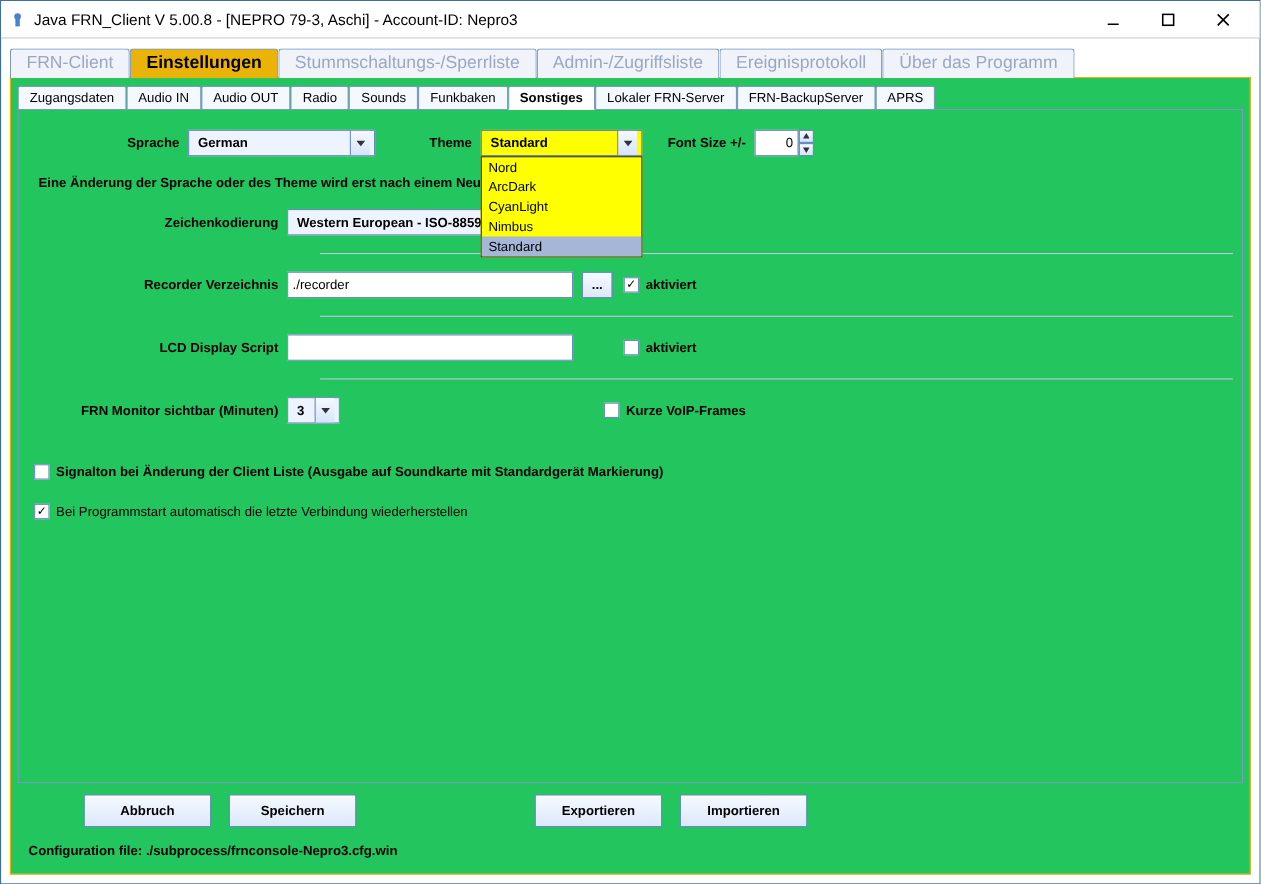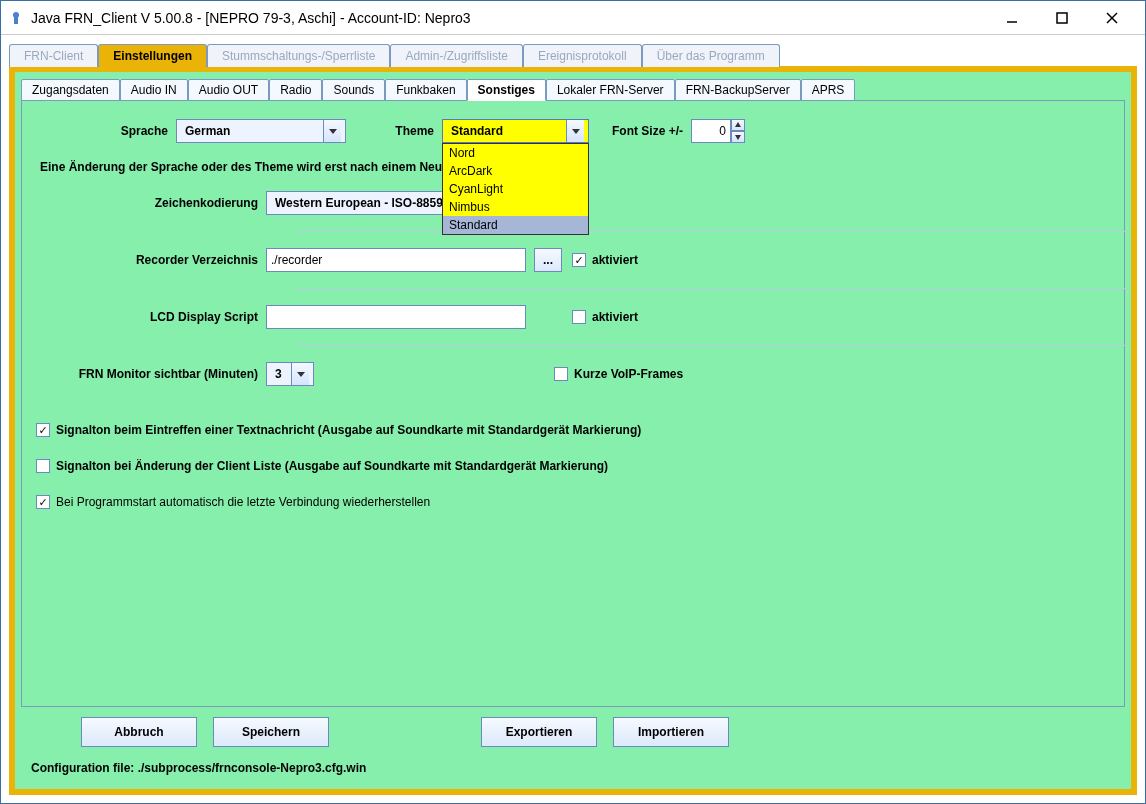--- a/index.html
+++ b/index.html
@@ -5,24 +5,24 @@
   * { box-sizing: border-box; }
   html, body { margin: 0; padding: 0; font-family: "Segoe UI", Tahoma, sans-serif; font-size: 12px; color: #000; }
   .window { width: 1146px; height: 804px; border: 1px solid #3a6ea5; background: #fff; display: flex; flex-direction: column; }
   .titlebar { height: 34px; display: flex; align-items: center; padding: 0 8px; background: #fff; border-bottom: 1px solid #ccc; font-size: 14px; }
   .titlebar .icon { width: 14px; height: 14px; margin-right: 8px; display:inline-block; }
   .titlebar .title-text { flex: 1; }
   .win-controls { display: flex; gap: 0; }
   .win-btn { width: 50px; height: 34px; display: flex; align-items: center; justify-content: center; font-size: 16px; }
   .win-btn svg { width: 12px; height: 12px; }
   .outer-tabs { display: flex; padding: 8px 8px 0 8px; gap: 0; }
-  .outer-tab { padding: 4px 14px; border: 1px solid #7a9abf; border-bottom: none; margin-right: 0; font-size: 12px; color: #7a8aa0; background: #f0f4fa; position: relative; top: 1px; border-radius: 3px 3px 0 0; }
+  .outer-tab { padding: 4px 14px; border: 1px solid #7a9abf; border-bottom: none; margin-right: 0; font-size: 16px; color: #7a8aa0; background: #f0f4fa; position: relative; top: 1px; border-radius: 3px 3px 0 0; }
   .outer-tab.active { color: #000; background: #eab308; font-weight: bold; z-index: 2; }
   .outer-tab.inactive { color: #9aa8bf; }
-  .outer-panel { margin: 0 8px 8px 8px; border: 6px solid #eab308; flex: 1; display: flex; flex-direction: column; padding: 6px; background:#86efac; }
+  .outer-panel { margin: 0 8px 8px 8px; border: 1px solid #eab308; flex: 1; display: flex; flex-direction: column; padding: 6px; background:#22c55e; }
   .inner-tabs { display: flex; flex-wrap: wrap; }
   .inner-tab { padding: 3px 10px; border: 1px solid #7a9abf; border-bottom: 1px solid #7a9abf; font-size: 12px; color: #000; background: #f4f8ff; border-radius: 2px 2px 0 0; margin-right: 0; position: relative; top:1px; }
   .inner-tab.active { background:#fff; border-bottom:1px solid #fff; font-weight: bold; z-index:2; }
   .inner-panel { border: 1px solid #7a9abf; flex: 1; padding: 16px 14px 8px 14px; display: flex; flex-direction: column; gap: 8px; }
   .row { display: flex; align-items: center; min-height: 28px; }
   .lbl { text-align: right; padding-right: 8px; font-weight: bold; font-size: 12px; }
   .w-label { width: 230px; }
   input.text, .combo, .spinner { border: 1px solid #6b8bbf; height: 24px; background: #fff; font-size: 12px; padding: 0 4px; }
   .combo { display: flex; align-items: center; justify-content: space-between; background: #eef4ff; }
   .combo.yellow { background: #ffff00; border-color:#5a7abf; font-weight:bold;}
@@ -202,24 +202,20 @@
             </span>
         </div>
         <div style="width:240px"></div>
         <span class="checkbox"></span>
         <span style="font-weight:bold;">Kurze VoIP-Frames</span>
       </div>
 
       <div style="height:12px"></div>
 
       <div class="row">
-        <span class="checkbox checked"></span>
-        <span style="font-weight:bold;">Signalton beim Eintreffen einer Textnachricht (Ausgabe auf Soundkarte mit Standardgerät Markierung)</span>
-      </div>
-      <div class="row">
         <span class="checkbox"></span>
         <span style="font-weight:bold;">Signalton bei Änderung der Client Liste (Ausgabe auf Soundkarte mit Standardgerät Markierung)</span>
       </div>
       <div class="row">
         <span class="checkbox checked"></span>
         <span style="font-weight:normal;">Bei Programmstart automatisch die letzte Verbindung wiederherstellen</span>
       </div>
 
       <div style="flex:1"></div>
     </div>

